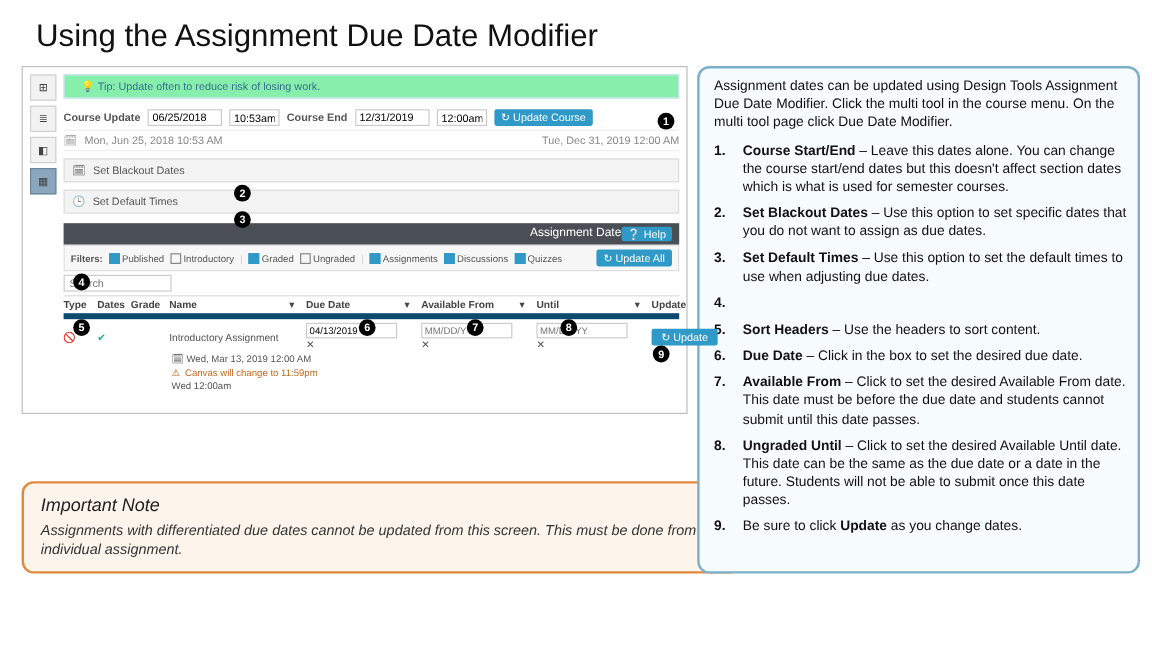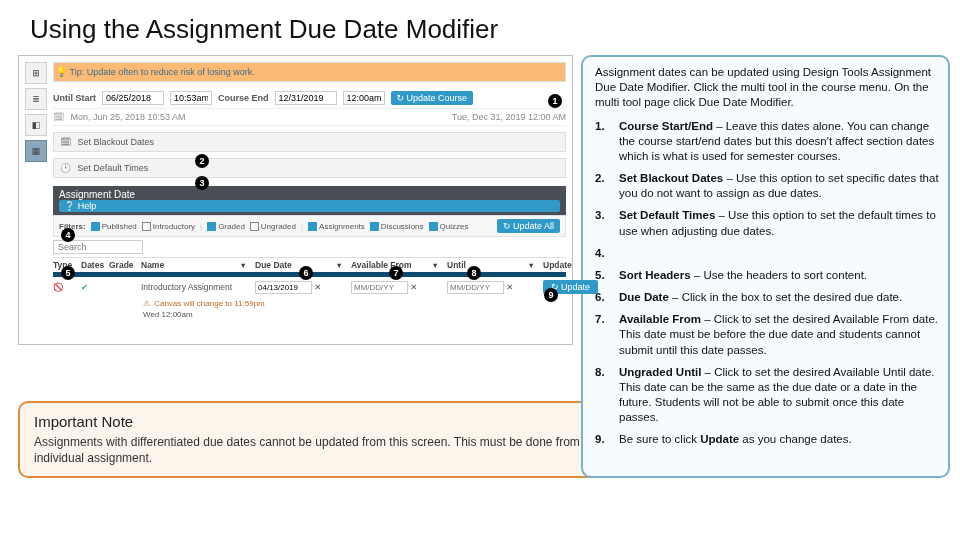--- a/index.html
+++ b/index.html
@@ -51,22 +51,22 @@
     background: #f2f2f2;
     display:flex;align-items:center;justify-content:center;
   }
   .ss-sidebar .ico.active { background:#8aa7bd; border-color:#6b8599;}
   .ss-main {
     position:absolute;
     left:34px; right:6px; top:6px;
   }
   .tip-row {
     border:1px solid #cce3ee;
-    background:#fdba74;
-    padding:4px 2px;
+    background:#86efac;
+    padding:4px 14px;
     color:#3a6e8f;
     font-size:9px;
     margin-bottom:6px;
   }
   .row {
     display:flex; align-items:center; gap:6px;
     padding:3px 0;
     border-bottom:1px solid #eee;
     font-size:9px;
   }
@@ -81,21 +81,21 @@
   }
   .section-band {
     background:#f3f3f3; border:1px solid #ddd;
     padding:4px 6px; margin-top:6px;
     display:flex; align-items:center; gap:6px;
     font-size:9px; color:#555;
   }
   .asg-hdr {
     background:#4a4f55; color:#fff; padding:3px 6px;
     font-size:10px; margin-top:8px;
-    display:flex; justify-content:flex-end;flex-direction:column;
+    display:flex; justify-content:flex-end;
   }
   .help-lbl { background:#2f99c7; padding:1px 5px; border-radius:2px; font-size:9px;}
   .filter-row {
     display:flex; align-items:center; gap:5px;
     background:#f7f7f7; border:1px solid #e0e0e0;
     padding:3px 5px; font-size:8px; color:#555;
     flex-wrap:wrap;
   }
   .chip { display:inline-flex; align-items:center; gap:2px;}
   .chk { width:9px;height:9px;border:1px solid #888;display:inline-block;}
@@ -109,21 +109,21 @@
     border-top:1px solid #ddd; border-bottom:5px solid #0c4a6e;
     padding:2px 0;
   }
   .tbl-hdr .h { font-weight:bold;}
   .tbl-row {
     display:grid;
     grid-template-columns: 28px 28px 32px 100px 14px 82px 14px 82px 14px 82px 14px 55px;
     font-size:8.5px; color:#555; align-items:center;
     padding:3px 0;
   }
-  .tbl-row input { border:1px solid #ccc; font-size:8px; padding:1px 2px; width:57px;}
+  .tbl-row input { border:1px solid #ccc; font-size:8px; padding:1px 2px; width:76px;}
   .subnote {
     font-size:8px; color:#c06a1d; padding:2px 0 2px 90px;
     display:flex; align-items:center; gap:4px;
   }
   .subnote2 {
     font-size:8px; color:#555; padding:0 0 0 90px;
   }
   .marker {
     display:inline-flex; align-items:center; justify-content:center;
     width:14px;height:14px; background:#000; color:#fff;
@@ -139,20 +139,21 @@
   .m8{position:absolute; left:448px; top:210px;}
   .m9{position:absolute; right:14px; top:232px;}
 
   .note-box {
     border:2px solid #e08a3d;
     border-radius:10px;
     background:#fdf4ec;
     padding:10px 14px;
     width: 600px;
     margin-top: 38px;
+    font-style: italic;
   }
   .note-box h3 { font-size:15px; color:#222; margin-bottom:4px; font-weight:400;}
   .note-box p { font-size:12px; color:#333; line-height:1.35;}
 
   .right-col {
     flex:1;
     border:2px solid #7ab0c9;
     border-radius:10px;
     background:#f6fbfd;
     padding:8px 6px 8px 12px;
@@ -179,21 +180,21 @@
     <div class="screenshot-box">
       <div class="ss-sidebar">
         <div class="ico">⊞</div>
         <div class="ico">≣</div>
         <div class="ico">◧</div>
         <div class="ico active">▦</div>
       </div>
       <div class="ss-main">
         <div class="tip-row">💡 <span>Tip: Update often to reduce risk of losing work.</span></div>
         <div class="row">
-          <span class="lbl">Until Start</span>
+          <span class="lbl">Course Update</span>
           <input class="dt" value="06/25/2018" style="">
           <input class="dt tm" value="10:53am" style="">
           <span class="lbl">Course End</span>
           <input class="dt" value="12/31/2019" style="">
           <input class="dt tm" value="12:00am" style="">
           <button class="btn">↻ Update Course</button>
         </div>
         <div class="row" style="color:#888;">
           <span>🗓</span>
           <span>Mon, Jun 25, 2018 10:53 AM</span>
@@ -269,20 +270,21 @@
           <span>Introductory Assignment</span>
           <span></span>
           <span><input value="04/13/2019" style=""> ✕</span>
           <span></span>
           <span><input placeholder="MM/DD/YY" style=""> ✕</span>
           <span></span>
           <span><input placeholder="MM/DD/YY" style=""> ✕</span>
           <span></span>
           <button class="btn">↻ Update</button>
         </div>
+        <div class="subnote2">🗓 <span>Wed, Mar 13, 2019 12:00 AM</span></div>
         <div class="subnote">⚠ <span>Canvas will change to 11:59pm</span></div>
         <div class="subnote2">Wed 12:00am</div>
       </div>
       <span class="marker m1">1</span>
       <span class="marker m2">2</span>
       <span class="marker m3">3</span>
       <span class="marker m4">4</span>
       <span class="marker m5">5</span>
       <span class="marker m6">6</span>
       <span class="marker m7">7</span>

